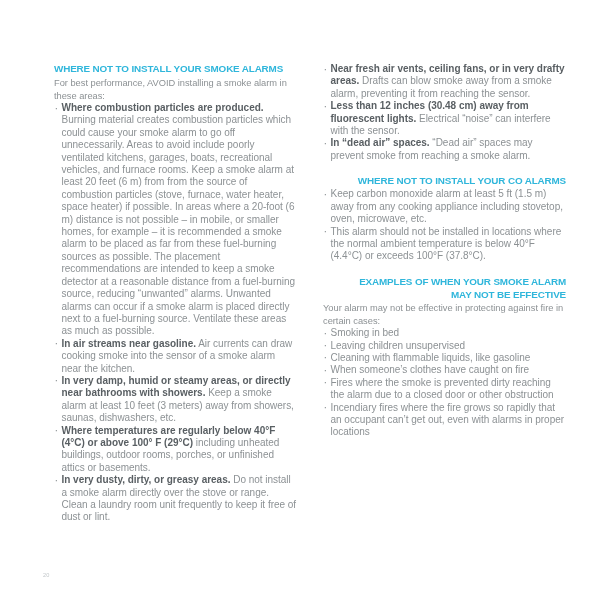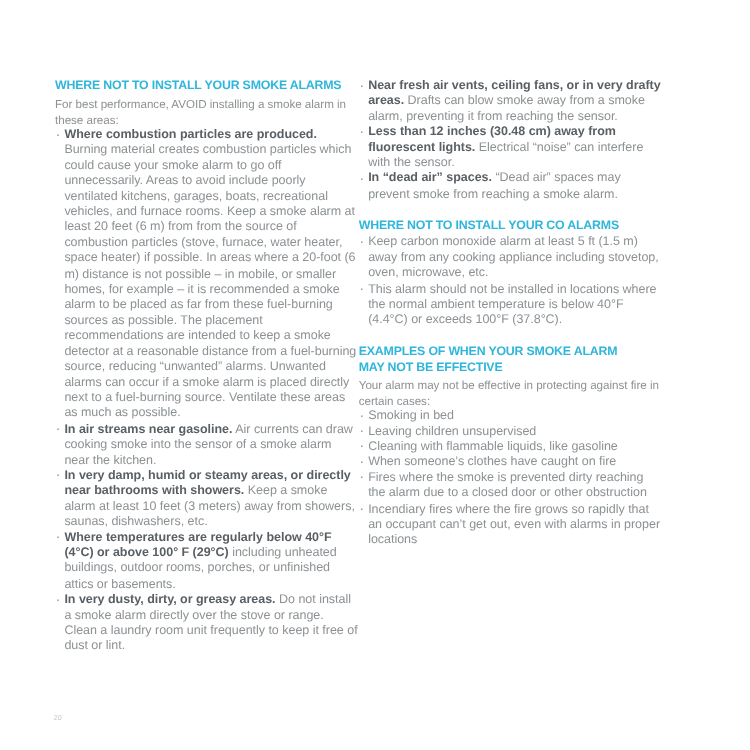--- a/index.html
+++ b/index.html
@@ -18,44 +18,46 @@
     position: relative;
     width: 600px;
     height: 600px;
     background: #ffffff;
     box-sizing: border-box;
     overflow: hidden;
   }
 
   .columns {
     position: absolute;
-    left: 44px;
+    left: 54px;
     top: 63px;
     width: 512px;
     display: flex;
+    gap: 26px;
     align-items: flex-start;
   }
 
   .col {
     width: 243px;
   }
   .col-right { width: 243px; }
 
   h2.section-heading {
     color: #2fb6db;
     font-size: 9.9px;
     font-weight: bold;
     letter-spacing: -0.15px;
     line-height: 12.2px;
     margin: 0 0 2px 0;
     text-transform: uppercase;
     font-family: "Liberation Sans", sans-serif;
   }
   .col-right h2.section-heading {
     margin-bottom: 1px;
+    text-align: right;
   }
 
   .heading-gap { height: 13px; }
 
   p.intro {
     color: #8c9194;
     font-size: 9.3px;
     line-height: 12.4px;
     margin: 0;
     letter-spacing: -0.02px;

